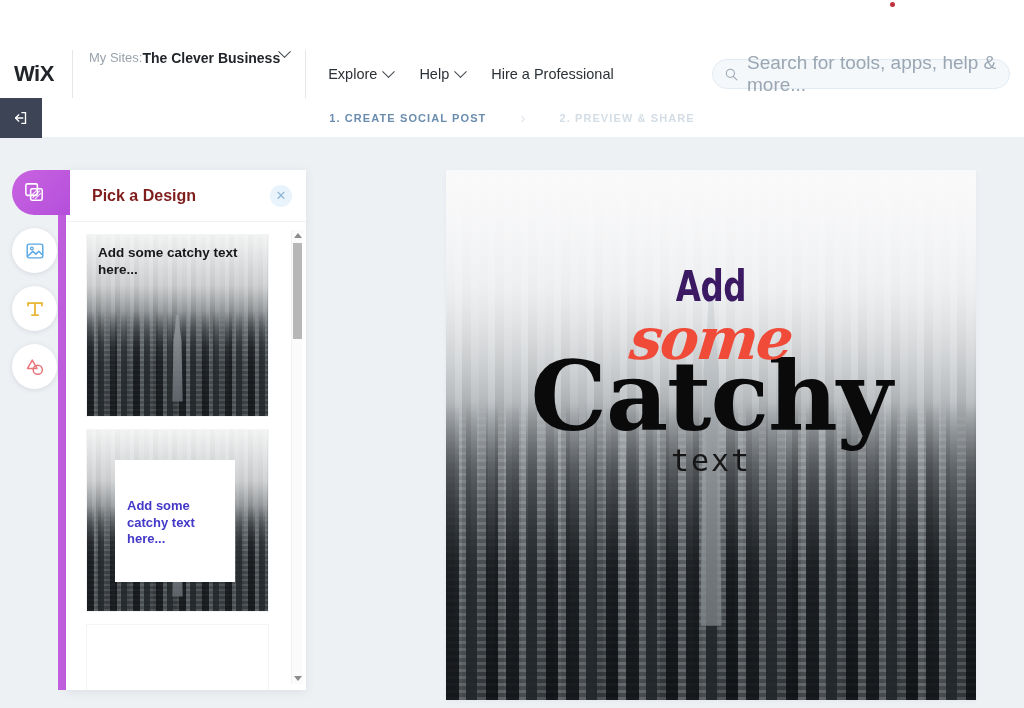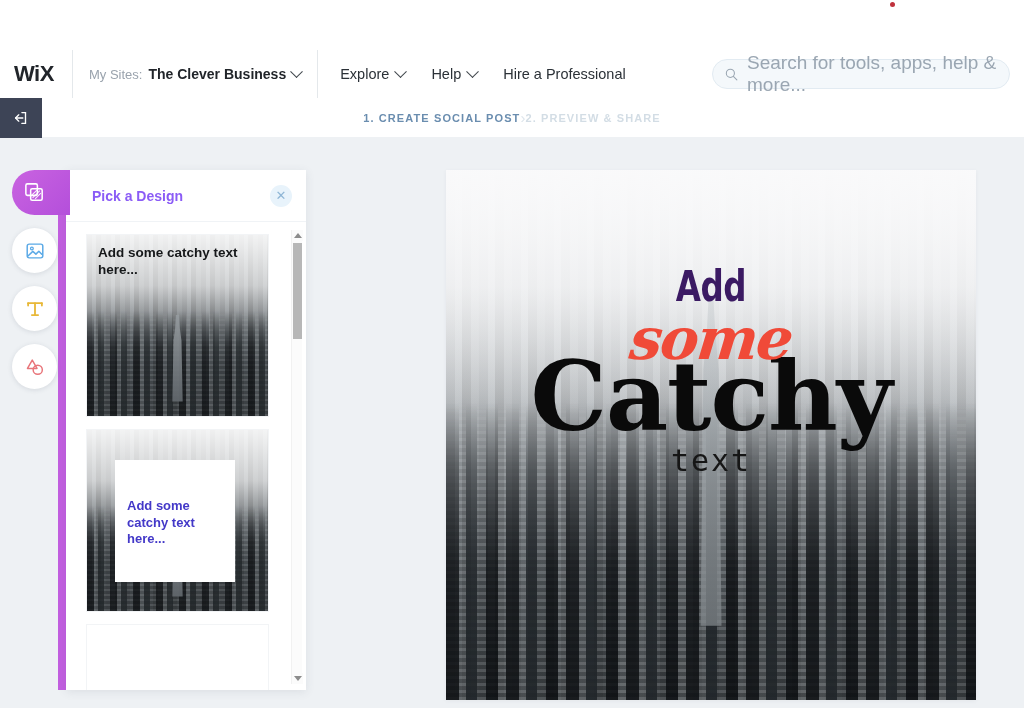--- a/index.html
+++ b/index.html
@@ -23,21 +23,21 @@
     position: absolute; left: 0; top: 50px; width: 1024px; height: 48px;
     background: #fff; display: flex; align-items: center;
   }
   .wix-logo {
     width: 72px; padding-left: 14px;
     font-size: 22px; font-weight: 700; color: #21252a;
     letter-spacing: -0.5px; font-family: "Liberation Sans", sans-serif;
   }
   .nav-divider { width: 1px; height: 48px; background: #e4e8eb; }
   .mysites {
-    display: flex; align-items: center; gap: 6px;
+    display: flex; 
     padding: 0 16px; height: 48px;
   }
   .mysites-label { font-size: 13px; color: #9aa3ad; }
   .mysites-name { font-size: 14px; color: #21252a; font-weight: 600; }
   .chev {
     display: inline-block; width: 9px; height: 9px;
     border-right: 1.4px solid #41474d; border-bottom: 1.4px solid #41474d;
     transform: rotate(45deg) translate(-2px,-2px);
   }
   .nav-links { display: flex; align-items: center; gap: 26px; padding-left: 22px; justify-content: space-between; }
@@ -51,21 +51,21 @@
     background: #f4f8fb; border: 1px solid #e2ebf2;
     display: flex; align-items: center; padding: 0 12px; gap: 9px;
   }
   .search-icon { width: 13px; height: 13px; flex: 0 0 auto; }
   .search-ph { font-size: 19px; color: #9aa6b2; }
 
   
   .stepbar {
     position: absolute; left: 0; top: 98px; width: 1024px; height: 40px;
     background: #fff; border-bottom: 1px solid #eef1f4;
-    display: flex; align-items: center; justify-content: center; 
+    display: flex; align-items: center; justify-content: center; gap: 34px;
   }
   .step {
     font-size: 11px; font-weight: 700; letter-spacing: 1.1px;
   }
   .step.active { color: #6a8daf; }
   .step.inactive { color: #d3dde5; }
   .step-sep { color: #dde5ec; font-size: 15px; font-weight: 300; }
 
   
   .backbtn {
@@ -108,21 +108,21 @@
   
   .panel {
     position: absolute; left: 66px; top: 32px; width: 240px; height: 520px;
     background: #fff; box-shadow: 0 2px 9px rgba(60,70,90,.10); z-index: 16;
     display: flex; flex-direction: column;
   }
   .panel-head {
     height: 52px; display: flex; align-items: center; padding: 0 14px 0 26px;
     border-bottom: 1px solid #f0f3f6; flex: 0 0 auto;
   }
-  .panel-title { font-size: 14px; font-weight: 600; color: #8b5cf6; }
+  .panel-title { font-size: 16px; font-weight: 600; color: #7f1d1d; }
   .panel-close {
     margin-left: auto; width: 22px; height: 22px; border-radius: 50%;
     background: #e8f3fb; display: flex; align-items: center; justify-content: center;
     cursor: pointer; color: #8fb6d6; font-size: 13px; line-height: 1;
   }
   .panel-body {
     flex: 1 1 auto; position: relative; overflow: hidden; padding: 12px 24px 16px 20px;
   }
   .thumb {
     width: 183px; height: 183px; margin-bottom: 12px; cursor: pointer;

